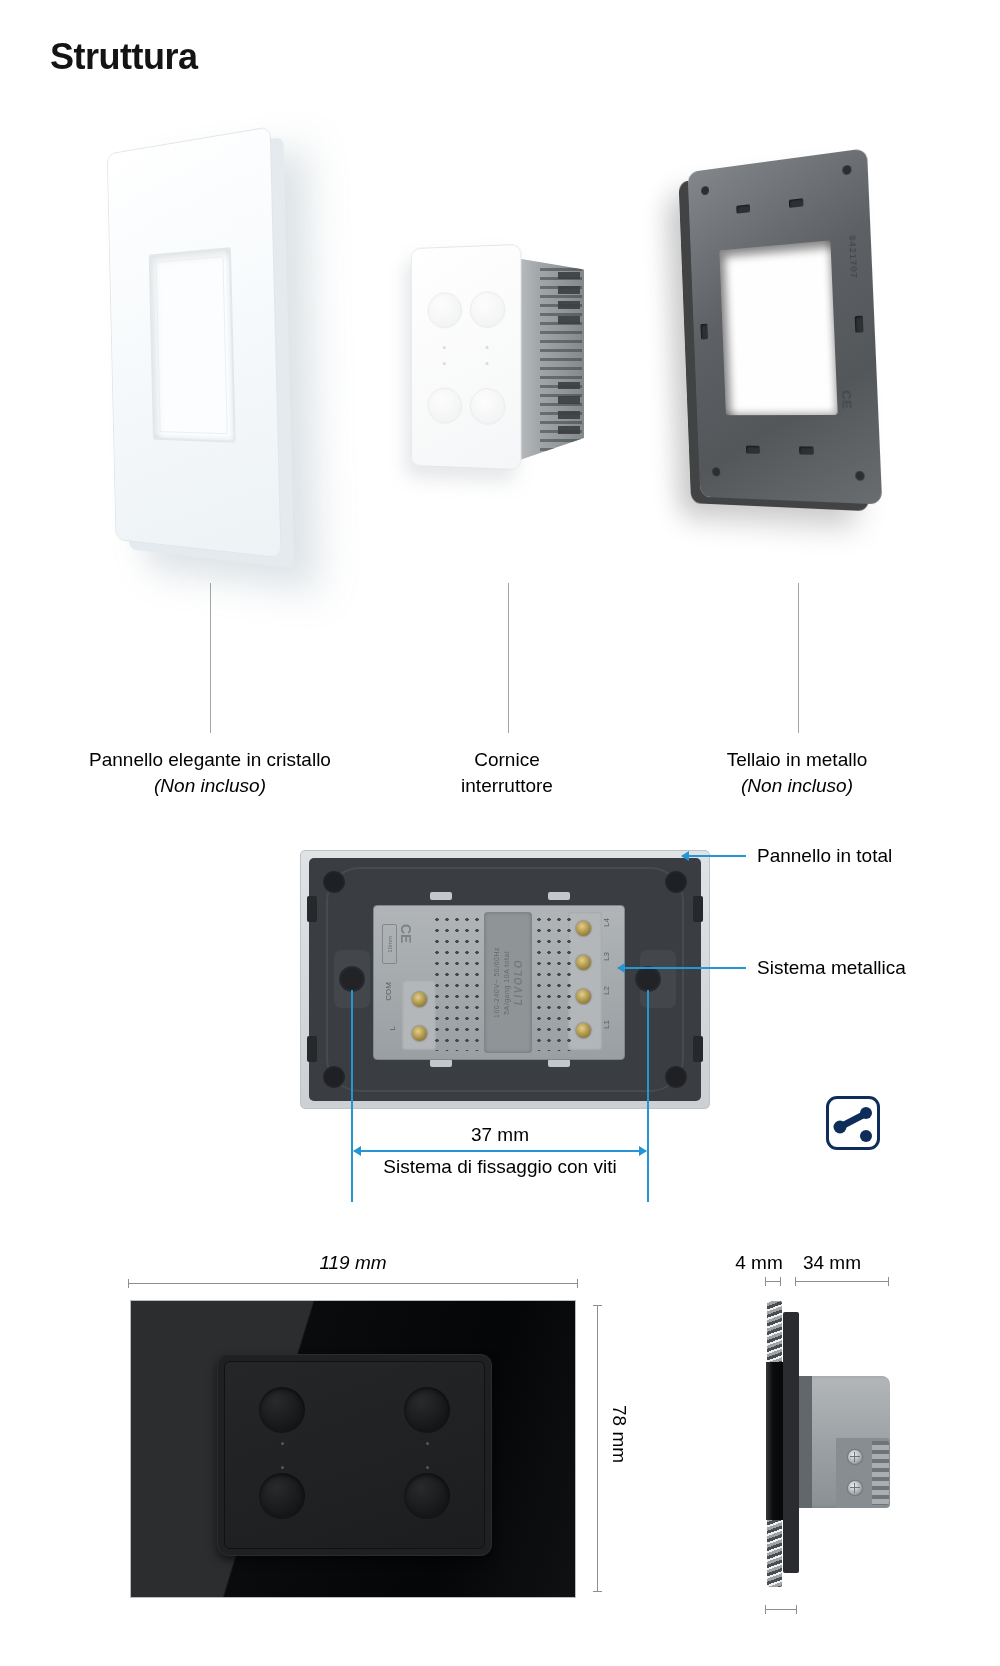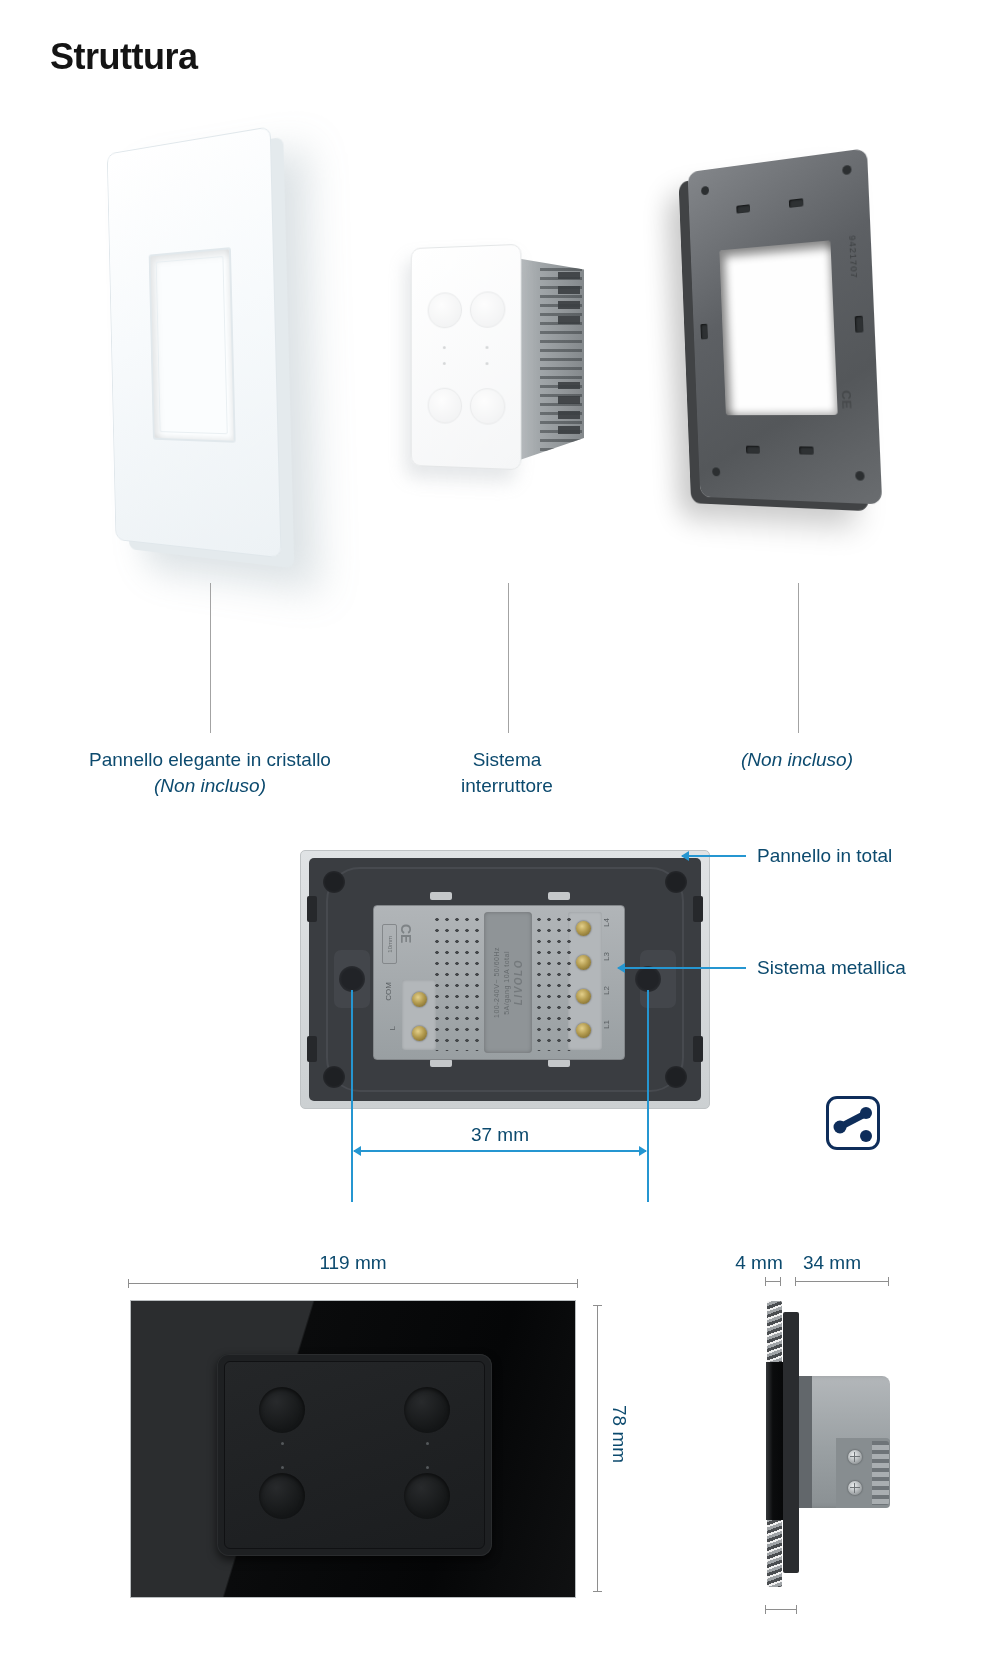--- a/index.html
+++ b/index.html
@@ -1,19 +1,19 @@
 <!DOCTYPE html>
 <html><head>
 <meta charset="utf-8">
 <style>
   html,body{margin:0;padding:0;background:#fff;}
   .canvas{position:relative;width:920px;height:1666px;background:#ffffff;overflow:hidden;
           font-family:"Liberation Sans",sans-serif;color:#3f3f3f;}
   .abs{position:absolute;}
-  .lbl{font-size:19px;line-height:26px;color:#0c4a6e;}
+  .lbl{font-size:19px;line-height:26px;color:#000000;}
   .center{text-align:center;}
   .it{font-style:italic;}
   .nowrap{white-space:nowrap;}
   .vtext{writing-mode:vertical-rl;}
   .vflip{writing-mode:vertical-rl;transform:rotate(180deg);}
 
   .page-title{left:50px;top:36px;font-size:36px;font-weight:700;color:#141414;letter-spacing:-0.5px;}
 
   
   .leader{width:1px;background:#a3a3a3;top:583px;height:150px;}
@@ -196,24 +196,25 @@
 
   <div class="abs leader" style="left:210px;"></div>
   <div class="abs leader" style="left:508px;"></div>
   <div class="abs leader" style="left:798px;"></div>
 
   <div class="abs lbl center" style="left:60px;top:747px;width:300px;">
     <div>Pannello elegante in cristallo</div>
     <div class="it">(Non incluso)</div>
   </div>
   <div class="abs lbl center" style="left:407px;top:747px;width:200px;">
-    <div>Sistema</div>
+    <div>Cornice</div>
     <div>interruttore</div>
   </div>
   <div class="abs lbl center" style="left:667px;top:747px;width:260px;">
+    <div>Tellaio in metallo</div>
     <div class="it">(Non incluso)</div>
   </div>
 
   <div class="abs rear">
     <div class="r-glass"></div>
     <div class="r-metal"></div>
     <div class="r-contour"></div>
     <div class="r-chole" style="left:23px;top:21px;"></div>
     <div class="r-chole" style="left:365px;top:21px;"></div>
     <div class="r-chole" style="left:23px;top:216px;"></div>
@@ -270,31 +271,32 @@
     </div>
   <div class="abs lbl nowrap" style="left:757px;top:955px;">Sistema metallica</div>
 
   <div class="abs bvline" style="left:351px;top:990px;height:212px;"></div>
   <div class="abs bvline" style="left:647px;top:990px;height:212px;"></div>
   <div class="abs bline" style="left:354px;top:1150px;width:292px;">
       <span class="ah-l"></span>
       <span class="ah-r"></span>
     </div>
   <div class="abs lbl center" style="left:400px;top:1122px;width:200px;">37 mm</div>
+  <div class="abs lbl center" style="left:350px;top:1154px;width:300px;">Sistema di fissaggio con viti</div>
 
   <div class="abs switch-icon">
     <svg width="48" height="48" viewBox="0 0 48 48">
       <line x1="11" y1="28" x2="36" y2="15" stroke="#0E2D5A" stroke-width="7" stroke-linecap="round"></line>
       <circle cx="11" cy="28" r="6.5" fill="#0E2D5A"></circle>
       <circle cx="37" cy="14" r="6" fill="#0E2D5A"></circle>
       <circle cx="37" cy="37" r="6" fill="#0E2D5A"></circle>
     </svg>
   </div>
 
-  <div class="abs lbl center" style="left:253px;top:1250px;width:200px;">119 mm</div>
+  <div class="abs lbl center" style="left:253px;top:1250px;width:200px;font-style:italic;">119 mm</div>
   <div class="abs dimh" style="left:128px;top:1283px;width:450px;"></div>
 
   <div class="abs panel">
     <div class="p-module">
       <div class="p-face"></div>
       <div class="p-circle" style="left:42px;top:33px;"></div>
       <div class="p-circle" style="left:187px;top:33px;"></div>
       <div class="p-circle" style="left:42px;top:119px;"></div>
       <div class="p-circle" style="left:187px;top:119px;"></div>
       <div class="p-dot" style="left:64px;top:88px;"></div>

